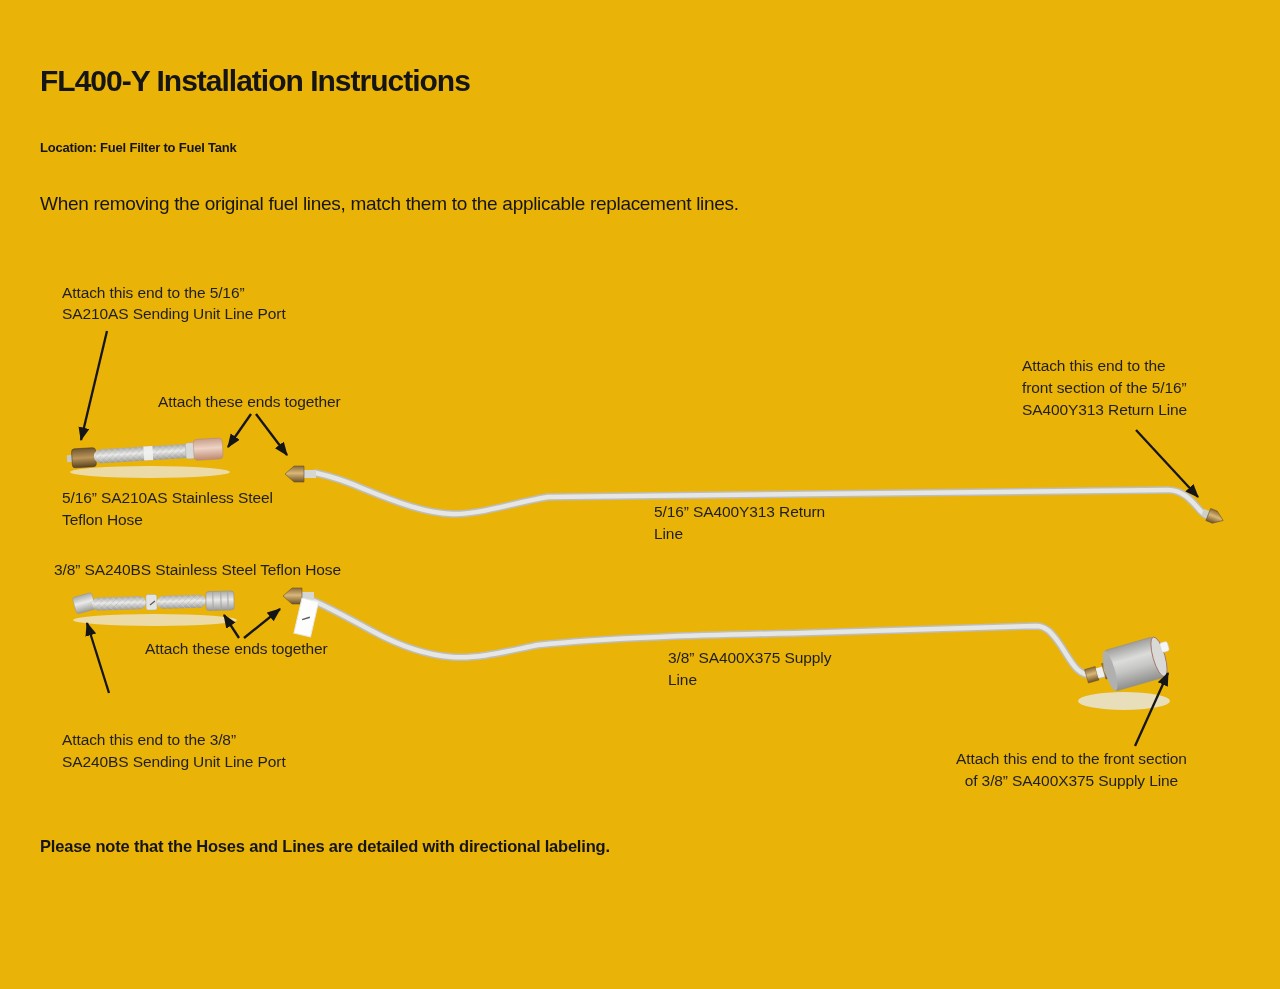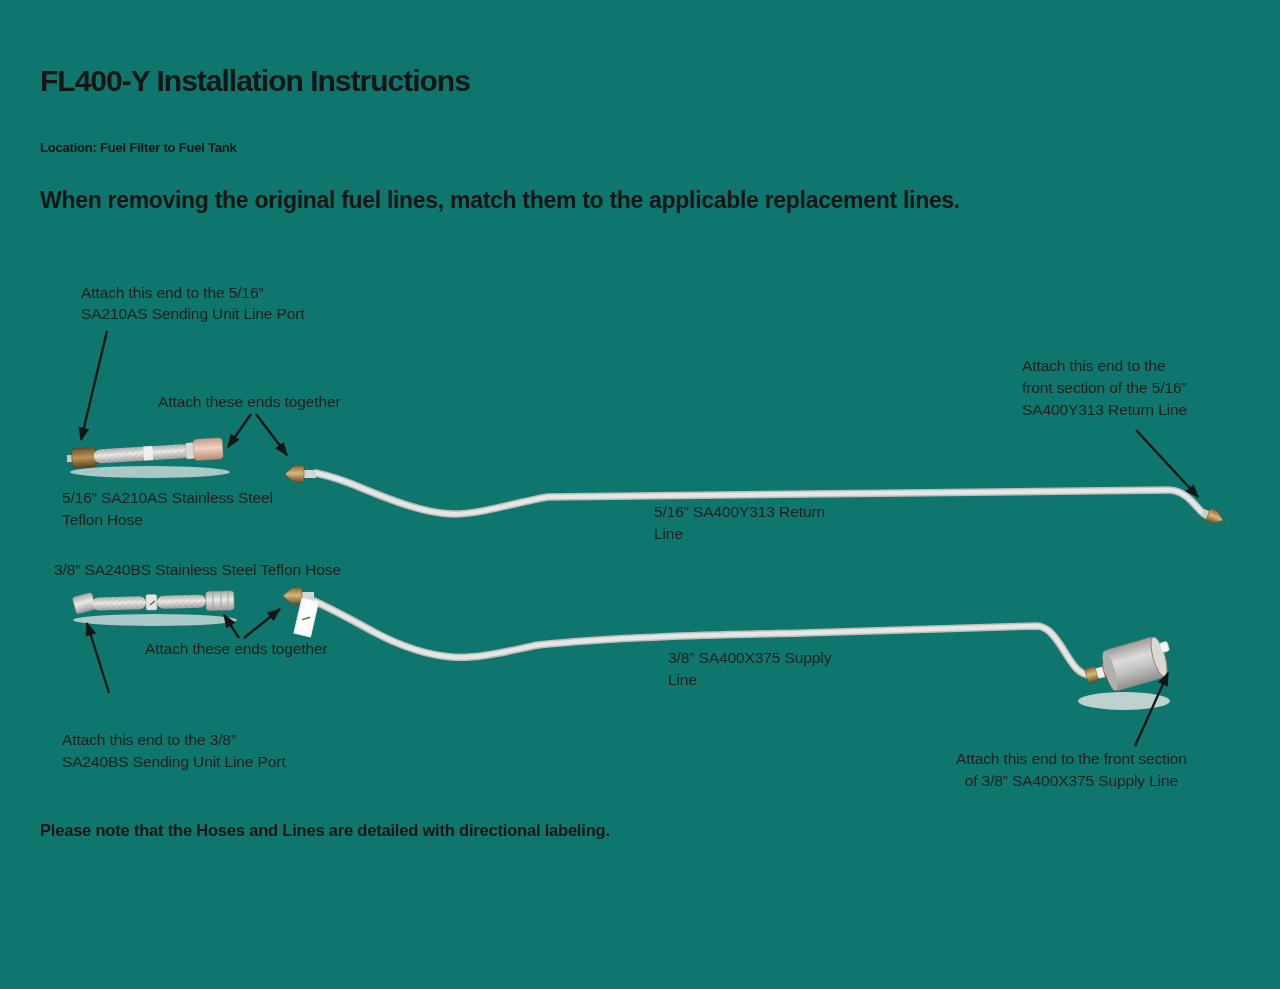--- a/index.html
+++ b/index.html
@@ -1,26 +1,26 @@
 <!DOCTYPE html>
 <html><head>
 <meta charset="utf-8">
 <style>
   html,body{margin:0;padding:0;background:#ffffff;}
   .canvas{
-    position:relative;width:1280px;height:989px;background:#0f766e;
+    position:relative;width:1280px;height:989px;background:#eab308;
     font-family:"Liberation Sans",sans-serif;color:#1c1c1c;overflow:hidden;
   }
   .abs{position:absolute;}
   .t-title{left:40px;top:64px;font-size:30px;font-weight:bold;letter-spacing:-1px;color:#151515;}
   .t-loc{left:40px;top:140px;font-size:13px;font-weight:bold;letter-spacing:-0.2px;color:#151515;}
-  .t-intro{left:40px;top:187px;font-size:23px;font-weight:bold;letter-spacing:-0.3px;color:#151515;}
+  .t-intro{left:40px;top:193px;font-size:19px;font-weight:normal;letter-spacing:-0.3px;color:#151515;}
   .ann{position:absolute;font-size:15.5px;line-height:21px;white-space:pre-line;letter-spacing:-0.1px;color:#1f1f1f;}
   .lbl{position:absolute;font-size:15.5px;line-height:22px;white-space:pre-line;letter-spacing:-0.1px;color:#1f1f1f;}
-  .fn{position:absolute;font-size:16.5px;font-weight:bold;letter-spacing:-0.2px;color:#151515;}
+  .fn{position:absolute;font-size:16.5px;font-weight:bold;letter-spacing:-0.2px;color:#151515;margin-top:16px;}
   svg{position:absolute;left:0;top:0;}
 </style>
 </head>
 <body>
 
 <div class="canvas">
 
   <svg width="1280" height="989" viewBox="0 0 1280 989">
     <defs>
       <marker id="arw" markerWidth="6.5" markerHeight="5" refX="5.5" refY="2.4" orient="auto">
@@ -132,21 +132,21 @@
       <line x1="244" y1="638" x2="280" y2="609" marker-end="url(#arw)"></line>
       <line x1="109" y1="693" x2="87" y2="623" marker-end="url(#arw)"></line>
       <line x1="1135" y1="746" x2="1168" y2="673" marker-end="url(#arw)"></line>
     </g>
   </svg>
 
   <div class="abs t-title">FL400-Y Installation Instructions</div>
   <div class="abs t-loc">Location: Fuel Filter to Fuel Tank</div>
   <div class="abs t-intro">When removing the original fuel lines, match them to the applicable replacement lines.</div>
 
-  <div class="ann" style="left:62px;top:282px;margin-left:19px;">Attach this end to the 5/16”
+  <div class="ann" style="left:62px;top:282px;">Attach this end to the 5/16”
 SA210AS Sending Unit Line Port</div>
   <div class="ann" style="left:158px;top:391px;">Attach these ends together</div>
   <div class="lbl" style="left:62px;top:487px;">5/16” SA210AS Stainless Steel
 Teflon Hose</div>
 
   <div class="lbl" style="left:654px;top:501px;">5/16” SA400Y313 Return
 Line</div>
   <div class="ann" style="left:1022px;top:355px;line-height:22px;">Attach this end to the
 front section of the 5/16”
 SA400Y313 Return Line</div>

